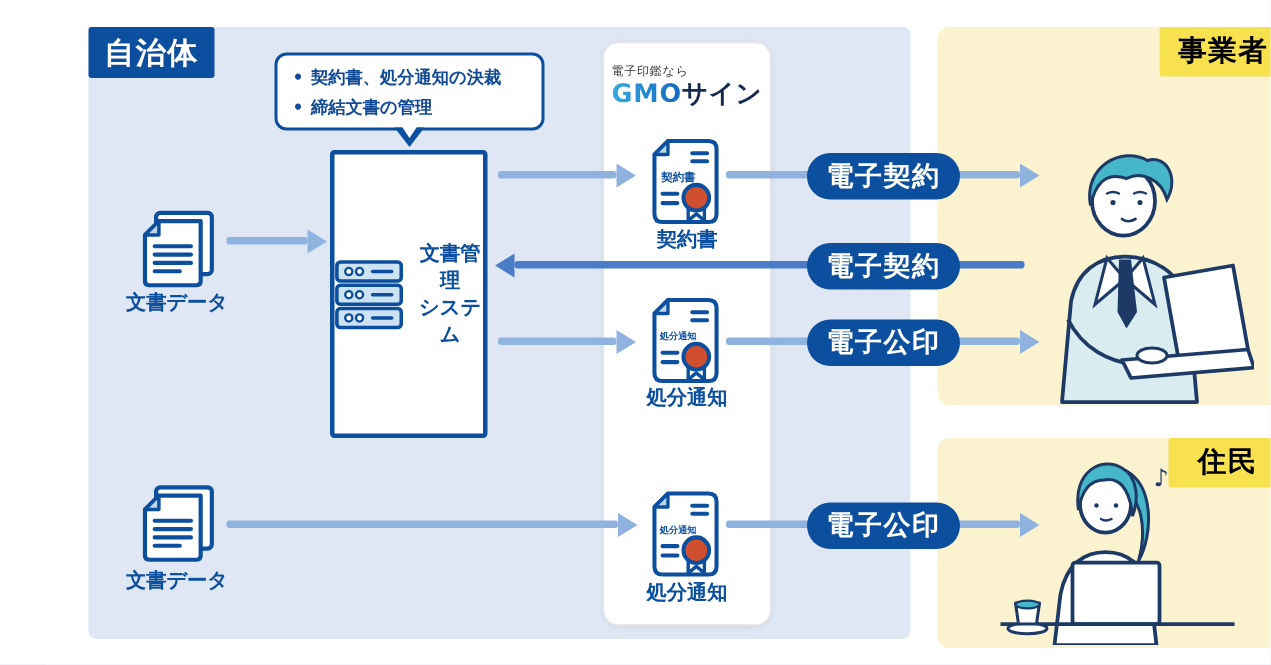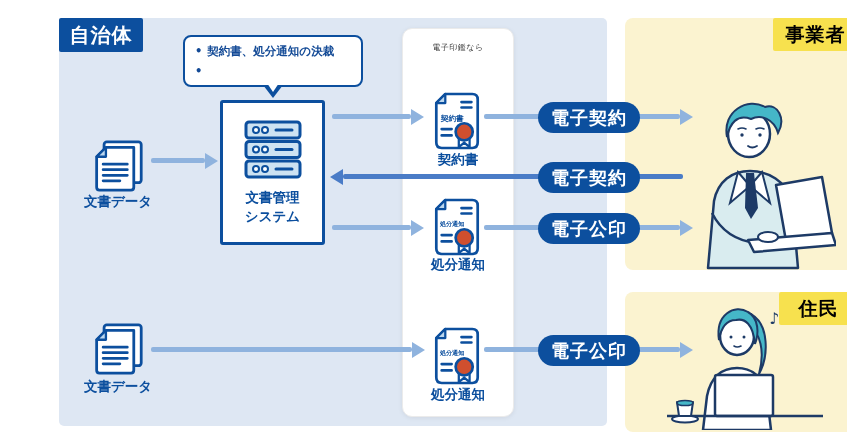--- a/index.html
+++ b/index.html
@@ -29,23 +29,23 @@
     background: #fff; border: 2.5px solid #0c4f9e; border-radius: 8px;
     padding: 5px 8px 4px 10px; z-index: 4; }
   .callout-row { display: flex; align-items: baseline; gap: 5px;
     font-size: 11.5px; font-weight: bold; color: #134a96; line-height: 1.7; }
   .callout::before { content: ""; position: absolute; bottom: -13px; left: 78px;
     border: 10px solid transparent; border-bottom: 0; border-top: 13px solid #0c4f9e; }
   .callout::after { content: ""; position: absolute; bottom: -7px; left: 82px;
     border: 6px solid transparent; border-bottom: 0; border-top: 9px solid #fff; }
 
   
-  .server-box { left: 189px; top: 100px; width: 105px; height: 145px;
+  .server-box { left: 189px; top: 100px; width: 105px; height: 192px;
     background: #fff; border: 3px solid #0c4f9e; border-radius: 3px; z-index: 3;
-    display: flex; flex-direction: column; align-items: center; justify-content: center; gap: 9px; }
+    display: flex; align-items: center; justify-content: center; gap: 9px; }
   .sys-label { color: #0c4f9e; font-size: 13.5px; font-weight: bold;
     text-align: center; line-height: 1.35; }
 
   
   .mid-col { left: 371px; top: 28px; width: 112px; height: 389px;
     background: #fff; border: 1px solid #ebebeb; border-radius: 10px;
     box-shadow: 0 1px 5px rgba(0,0,0,0.07); z-index: 2; }
   .gmo { left: 371px; top: 42px; width: 112px; z-index: 3; text-align: center; }
   .gmo-inner { width: fit-content; margin: 0 auto; text-align: left; }
   .gmo-tagline { font-size: 8px; font-weight: 400; color: #3a3a3a; letter-spacing: 0.5px; }
@@ -86,20 +86,21 @@
   <div class="abs panel-yellow res-box"></div>
   <div class="abs tag res-tag">住民</div>
 
   <div class="abs callout">
     <div class="callout-row">
       <span>•</span>
       <span>契約書、処分通知の決裁</span>
     </div>
     <div class="callout-row">
       <span>•</span>
+      <span>締結文書の管理</span>
     </div>
   </div>
 
   <div class="abs doc-group" style="left:58px;top:140px;">
     <svg width="58" height="52" viewBox="0 0 62 56">
       <rect x="16" y="2" width="40" height="44" rx="3" fill="#fff" stroke="#0c4f9e" stroke-width="3"></rect>
       <path d="M18 8 H48 V51 Q48 54 45 54 H11 Q8 54 8 51 V18 Z" fill="#fff" stroke="#0c4f9e" stroke-width="3" stroke-linejoin="round"></path>
       <path d="M18 8 V18 H8 Z" fill="#bcd7ee" stroke="#0c4f9e" stroke-width="2.5" stroke-linejoin="round"></path>
       <path d="M15 26 H41 M15 32 H41 M15 38 H41 M15 44 H33" stroke="#0c4f9e" stroke-width="3" stroke-linecap="round"></path>
     </svg>
@@ -140,20 +141,21 @@
     <div class="sys-label">
       <div>文書管理</div>
       <div>システム</div>
     </div>
   </div>
 
   <div class="abs mid-col"></div>
   <div class="abs gmo">
     <div class="gmo-inner">
       <div class="gmo-tagline">電子印鑑なら</div>
+      <div class="gmo-brand"><span class="gmo-g">GMO</span><span class="gmo-s">サイン</span></div>
     </div>
   </div>
 
   <div class="abs doc-group" style="left:399px;top:91px;">
     <svg width="54" height="60" viewBox="0 0 60 64">
       <path d="M17 2 H47 Q53 2 53 8 V56 Q53 62 47 62 H13 Q7 62 7 56 V12 Z" fill="#fff" stroke="#0c4f9e" stroke-width="3" stroke-linejoin="round"></path>
       <path d="M17 2 V12 H7 Z" fill="#bcd7ee" stroke="#0c4f9e" stroke-width="2.5" stroke-linejoin="round"></path>
       <path d="M35 11 H46 M35 17 H46" stroke="#0c4f9e" stroke-width="3" stroke-linecap="round"></path>
       <text x="12" y="32" font-size="8.5" font-weight="bold" fill="#0c4f9e">契約書</text>
       <path d="M13 41 H24 M13 48 H24" stroke="#0c4f9e" stroke-width="3" stroke-linecap="round"></path>

